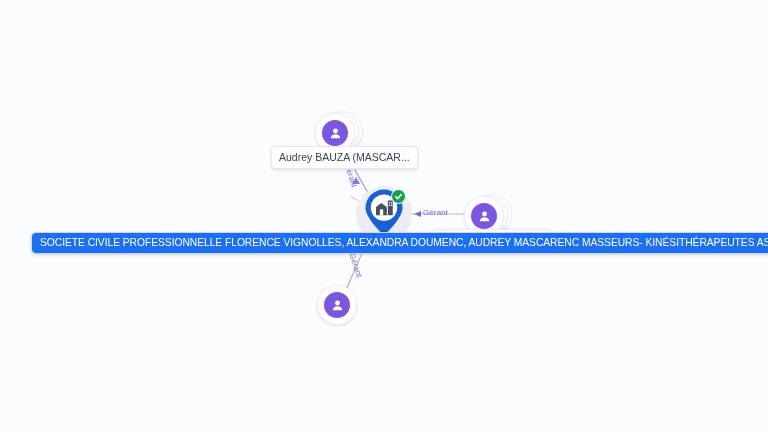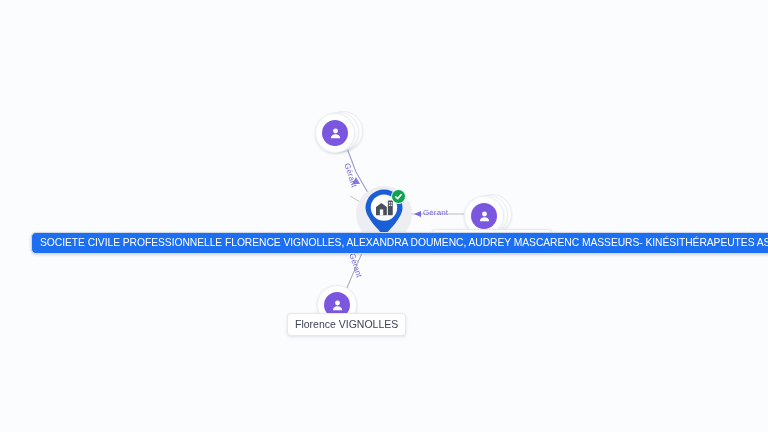--- a/index.html
+++ b/index.html
@@ -125,20 +125,21 @@
     <div class="stack-card c2"></div>
     <div class="avatar-ring">
       <div class="avatar-circle">
         <svg width="15" height="15" viewBox="0 0 24 24" fill="#ffffff">
           <circle cx="12" cy="8" r="3.9"></circle>
           <path d="M4.6 19.5c0-4 3.3-6.4 7.4-6.4s7.4 2.4 7.4 6.4z"></path>
         </svg>
       </div>
     </div>
   </div>
+  <div class="node-label" style="left:271px; top:146px;">Audrey BAUZA (MASCAR...</div>
 
   <div class="person-node" style="left:464px; top:193px;">
     <div class="stack-card c3"></div>
     <div class="stack-card c2"></div>
     <div class="avatar-ring">
       <div class="avatar-circle">
         <svg width="15" height="15" viewBox="0 0 24 24" fill="#ffffff">
           <circle cx="12" cy="8" r="3.9"></circle>
           <path d="M4.6 19.5c0-4 3.3-6.4 7.4-6.4s7.4 2.4 7.4 6.4z"></path>
         </svg>
@@ -150,21 +151,20 @@
   <div class="person-node" style="left:317px; top:282px;">
     <div class="avatar-ring">
       <div class="avatar-circle">
         <svg width="15" height="15" viewBox="0 0 24 24" fill="#ffffff">
           <circle cx="12" cy="8" r="3.9"></circle>
           <path d="M4.6 19.5c0-4 3.3-6.4 7.4-6.4s7.4 2.4 7.4 6.4z"></path>
         </svg>
       </div>
     </div>
   </div>
-  <div class="node-label" style="left:287px; top:313px;">Florence VIGNOLLES</div>
 
   <div id="company-node">
     <div class="pin-halo"></div>
     <div class="pin-shape">
       <svg width="40" height="48" viewBox="0 0 40 48">
         <path d="M20 1.5c-10.2 0-18.5 8.2-18.5 18.3 0 9.5 13.4 22.8 17.2 26.3a2 2 0 0 0 2.6 0c3.8-3.5 17.2-16.8 17.2-26.3C38.5 9.7 30.2 1.5 20 1.5z" fill="#1a5fd6"></path>
         <circle cx="20" cy="19.6" r="13.2" fill="#ffffff"></circle>
       </svg>
     </div>
     <div style="position:absolute; left:19px; top:13px;">

